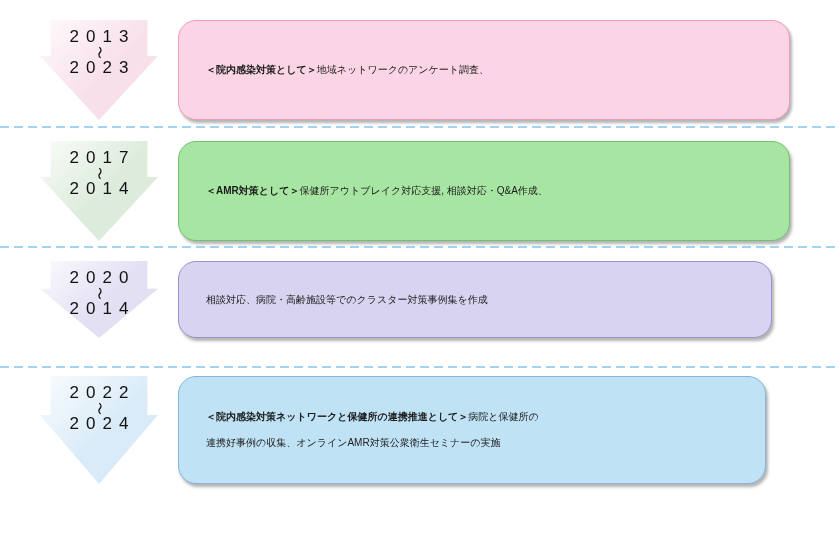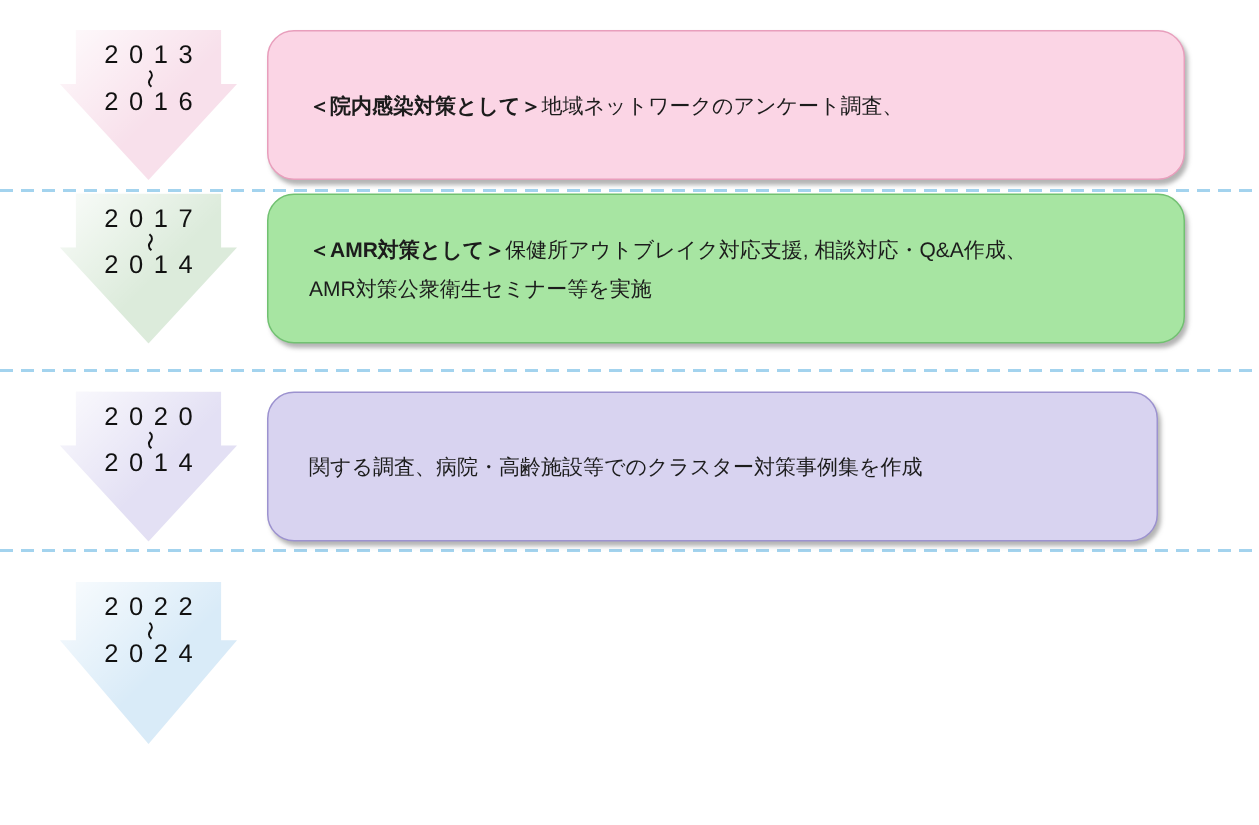--- a/index.html
+++ b/index.html
@@ -8,23 +8,23 @@
     font-family:"Liberation Sans","DejaVu Sans",sans-serif;color:#1c1c1c;
   }
   
   .sep{position:absolute;left:0;width:839px;height:2px;
        background:repeating-linear-gradient(90deg,#a3d3ee 0 9px,transparent 9px 14px);}
   .sep.s1{top:126px}.sep.s2{top:246px}.sep.s3{top:366px}
 
   
   .row{position:absolute;left:0;width:839px;}
   .row.r1{top:20px;height:100px}
-  .row.r2{top:129px;height:100px}
-  .row.r3{top:261px;height:100px}
-  .row.r4{top:388px;height:108px}
+  .row.r2{top:141px;height:100px}
+  .row.r3{top:261px;height:77px}
+  .row.r4{top:376px;height:108px}
 
   
   .arrow{
     position:absolute;left:40px;top:0;width:118px;height:100%;
     clip-path:polygon(9% 0, 91% 0, 91% 36%, 100% 36%, 50% 100%, 0 36%, 9% 36%);
     background:linear-gradient(135deg,rgba(255,255,255,.85) 0%,rgba(255,255,255,0) 55%),var(--arrow,#eee);
     filter:drop-shadow(2px 2px 2px rgba(90,90,90,.45));
     display:flex;flex-direction:column;align-items:center;justify-content:flex-start;
     padding-top:7px;box-sizing:border-box;
   }
@@ -36,67 +36,70 @@
     position:absolute;top:0;left:178px;height:100%;box-sizing:border-box;
     border-radius:18px;border:1px solid var(--bd,#ccc);background:var(--fill,#eee);
     box-shadow:2px 3px 3px rgba(105,105,105,.5);
     display:flex;flex-direction:column;justify-content:center;
     padding:0 18px 0 27px;
   }
   .r1 .box{width:612px}
   .r2 .box{width:612px}
   .r3 .box{width:594px}
   .r4 .box{width:588px}
-  .line{font-size:14px;line-height:26px;white-space:nowrap;}
+  .line{font-size:10px;line-height:26px;white-space:nowrap;}
   .line b{font-weight:bold;}
 </style>
 </head>
 <body>
 
 <div id="canvas">
 
   <div class="sep s1"></div>
   <div class="sep s2"></div>
   <div class="sep s3"></div>
 
   <div class="row r1" style="--arrow: #f8e0eb; --fill: #fbd5e5; --bd: #e89ebc;">
     <div class="arrow">
       <span class="year">2013</span>
       <span class="wave">〜</span>
-      <span class="year">2016</span>
+      <span class="year">2023</span>
     </div>
     <div class="box">
       <div class="line"><b>＜院内感染対策として＞</b><span>地域ネットワークのアンケート調査、</span></div>
     </div>
   </div>
 
   <div class="row r2" style="--arrow: #dcebdb; --fill: #a7e5a2; --bd: #71c171;">
     <div class="arrow">
       <span class="year">2017</span>
       <span class="wave">〜</span>
       <span class="year">2014</span>
     </div>
     <div class="box">
       <div class="line"><b>＜AMR対策として＞</b><span>保健所アウトブレイク対応支援, 相談対応・Q&amp;A作成、</span></div>
-      <div class="line">AMR対策公衆衛生セミナー等を実施</div>
     </div>
   </div>
 
   <div class="row r3" style="--arrow: #e3e0f4; --fill: #d8d3f0; --bd: #9c92cf;">
     <div class="arrow">
       <span class="year">2020</span>
       <span class="wave">〜</span>
       <span class="year">2014</span>
     </div>
     <div class="box">
-      <div class="line">関する調査、病院・高齢施設等でのクラスター対策事例集を作成</div>
+      <div class="line">相談対応、病院・高齢施設等でのクラスター対策事例集を作成</div>
     </div>
   </div>
 
   <div class="row r4" style="--arrow: #d9ebf8; --fill: #bfe2f5; --bd: #85b5d9;">
     <div class="arrow">
       <span class="year">2022</span>
       <span class="wave">〜</span>
       <span class="year">2024</span>
     </div>
+    <div class="box">
+      <div class="line"><b>＜院内感染対策ネットワークと保健所の連携推進として＞</b><span>病院と保健所の</span></div>
+      <div class="line">連携好事例の収集、オンラインAMR対策公衆衛生セミナーの実施</div>
+    </div>
   </div>
 
 </div>
 
 </body></html>

